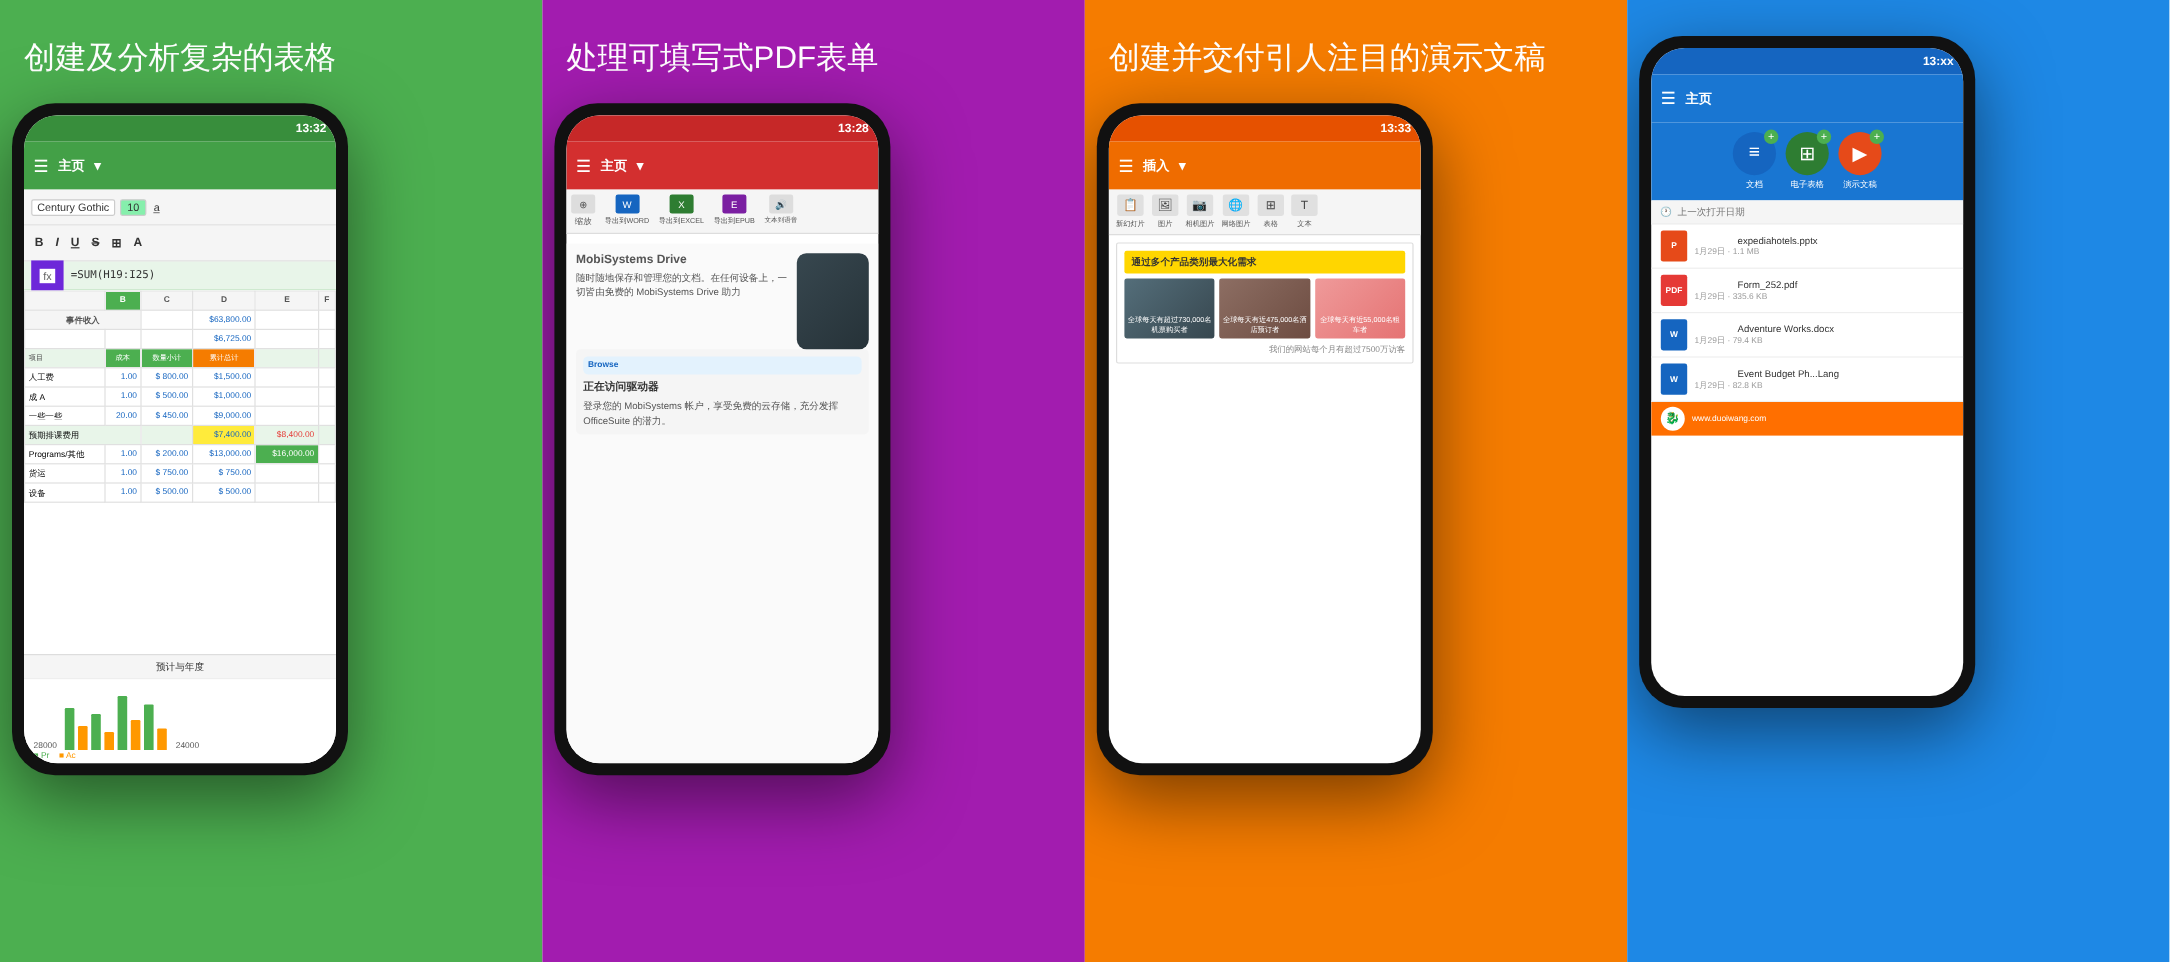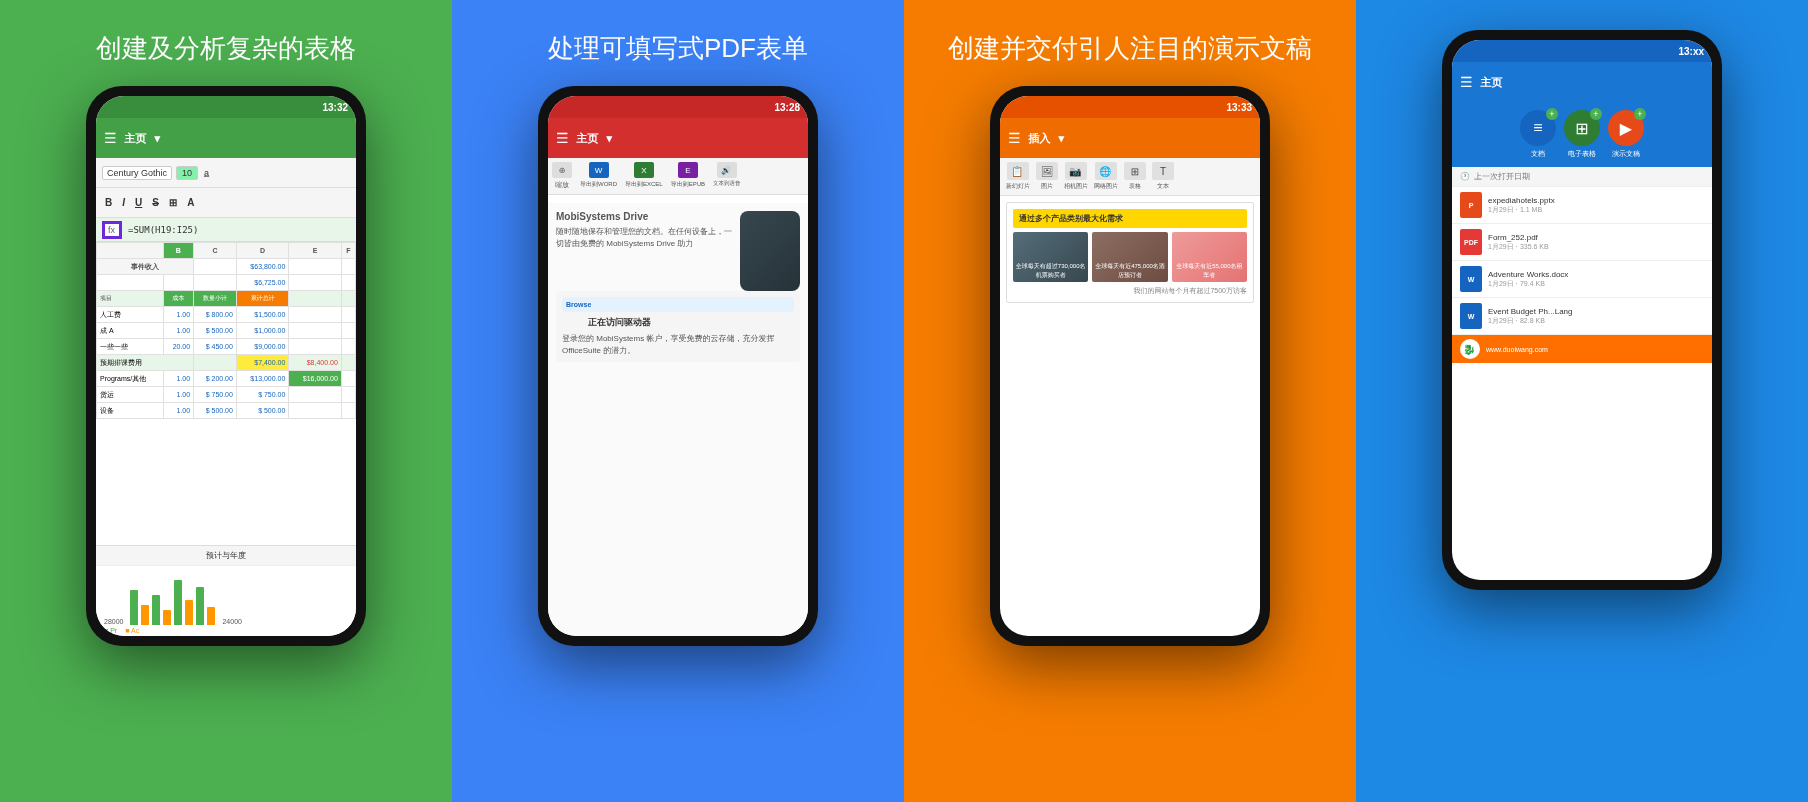--- a/index.html
+++ b/index.html
@@ -8,28 +8,28 @@
       height: 802px;
       overflow: hidden;
       font-family: 'Arial', sans-serif;
       display: flex;
     }
 
     .panel {
       flex: 1;
       display: flex;
       flex-direction: column;
-      align-items: center;
+      align-items: flex-start;
       padding-top: 30px;
       position: relative;
       overflow: hidden;
     }
 
     .panel-1 { background-color: #4caf50; }
-    .panel-2 { background-color: #3b82f6; }
+    .panel-2 { background-color: #a21caf; }
     .panel-3 { background-color: #f57c00; }
     .panel-4 { background-color: #1e88e5; }
 
     .panel-title {
       color: white;
       font-size: 26px;
       font-weight: 400;
       text-align: center;
       line-height: 1.4;
       margin-bottom: 20px;
@@ -167,21 +167,21 @@
       padding: 0 6px;
       gap: 6px;
       border-bottom: 1px solid #c8e6c9;
       flex-shrink: 0;
     }
 
     .formula-label {
       font-size: 9px;
       color: #666;
       background: white;
-      border: 3px solid #6d28d9;
+      border: 7px solid #6d28d9;
       padding: 1px 3px;
       min-width: 20px;
     }
 
     .formula-text {
       font-size: 9px;
       color: #333;
       font-family: monospace;
     }
 
@@ -337,21 +337,20 @@
       padding: 6px;
       border-radius: 4px;
       margin-top: 8px;
     }
 
     .drive-section-title {
       font-size: 9px;
       font-weight: bold;
       color: #333;
       margin-bottom: 4px;
-      margin-left: 26px;
     }
 
     .drive-section-desc {
       font-size: 8px;
       color: #555;
       line-height: 1.4;
     }
 
     
     .ppt-toolbar-row {
@@ -524,20 +523,21 @@
     .fm-file-icon-pptx { background: #e64a19; }
 
     .fm-file-info {
       flex: 1;
     }
 
     .fm-file-name {
       font-size: 8px;
       color: #333;
       font-weight: 500;
+      margin-left: 36px;
     }
 
     .fm-file-meta {
       font-size: 7px;
       color: #999;
     }
   </style>
 </head>
 <body>
 

